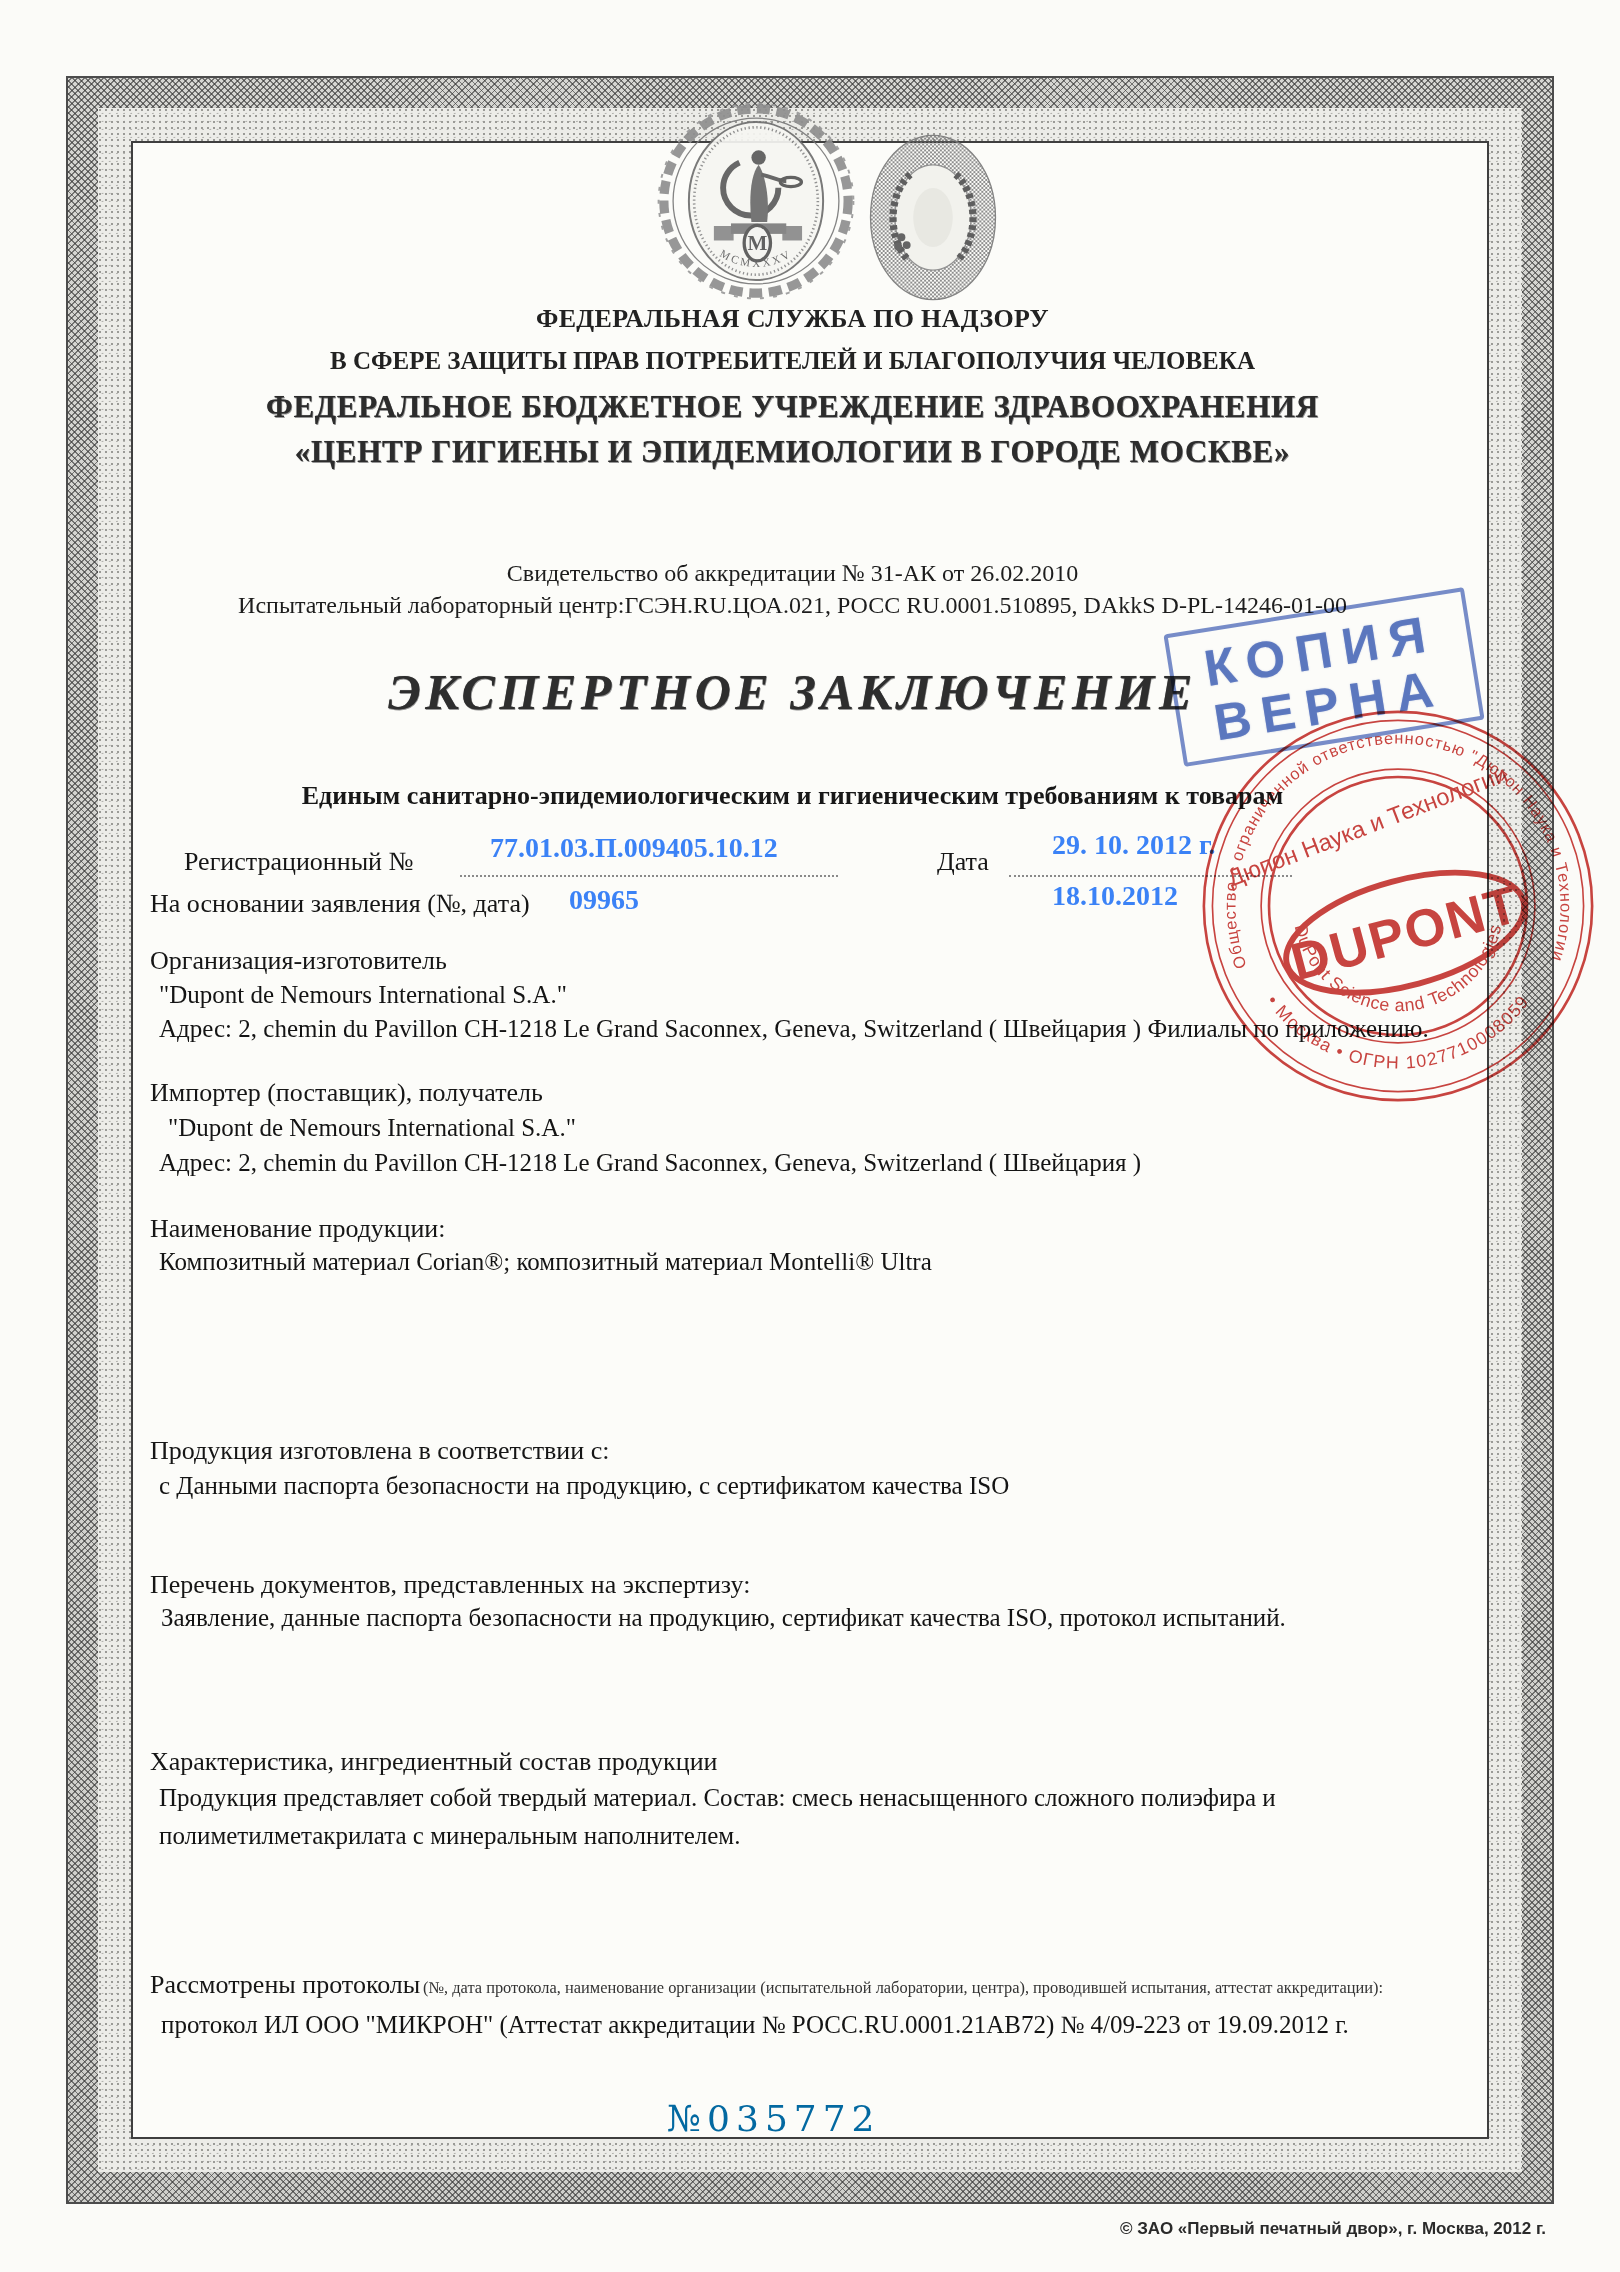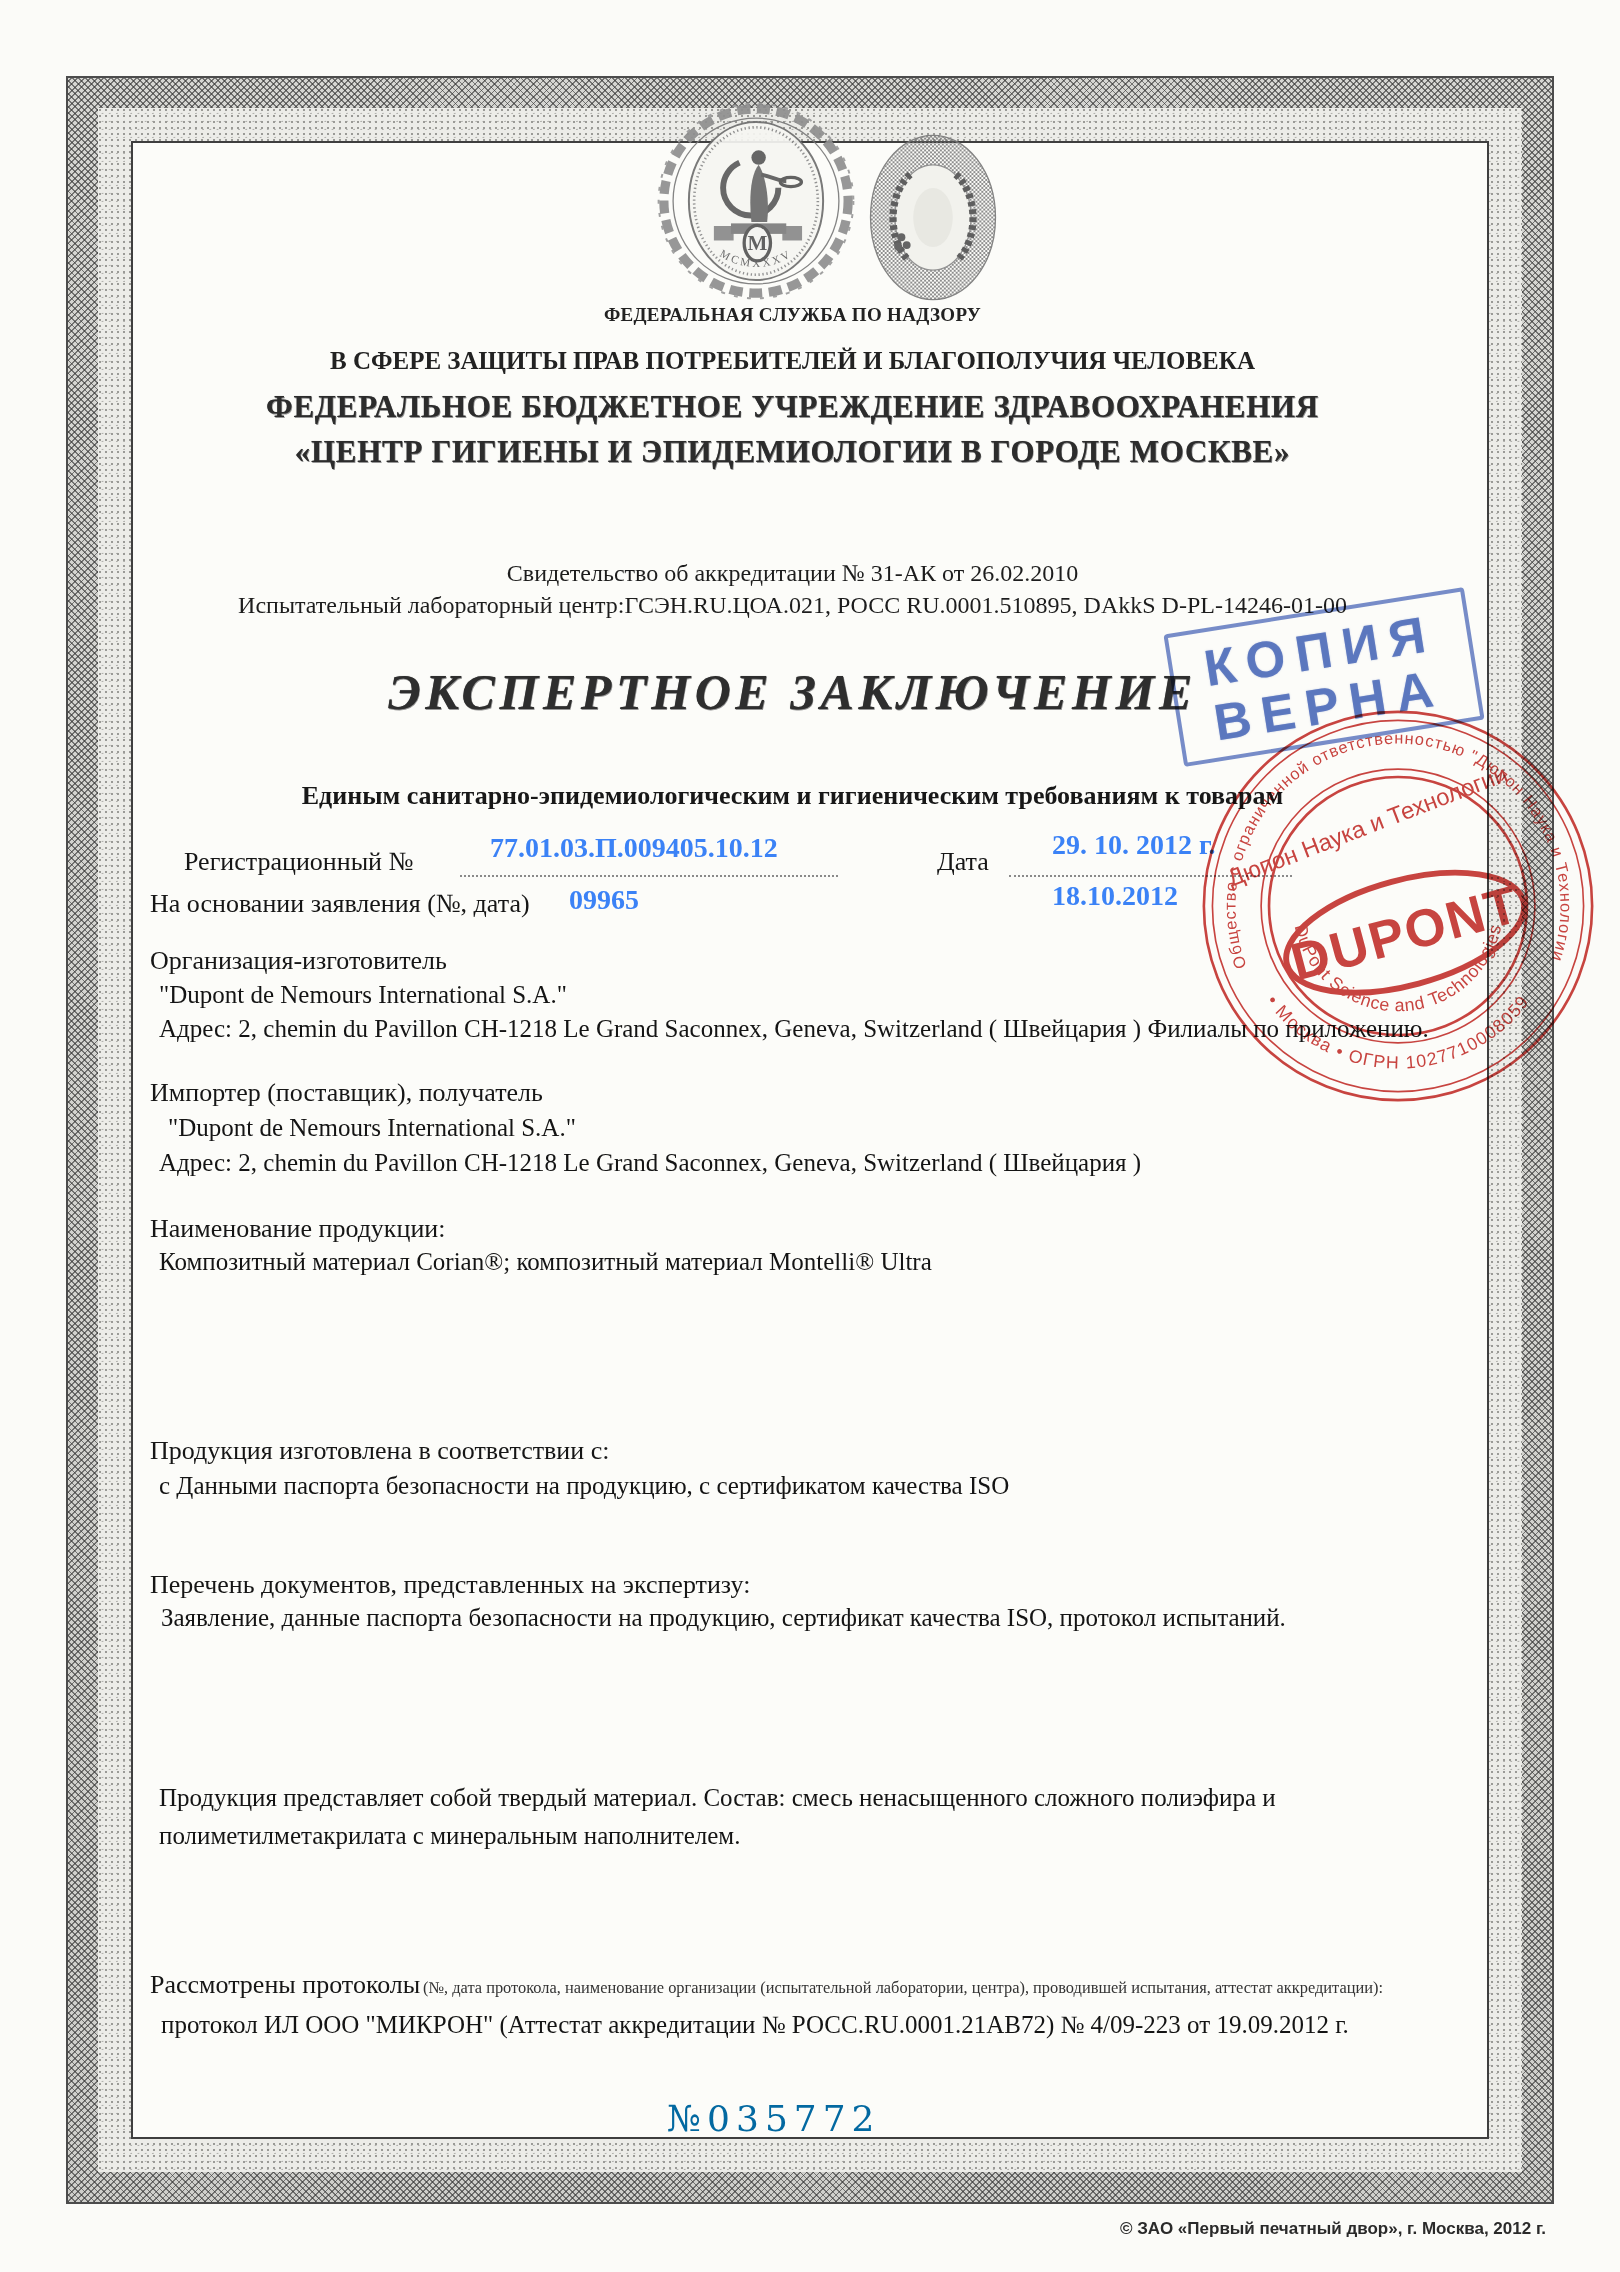--- a/index.html
+++ b/index.html
@@ -29,21 +29,21 @@
     background-size:6px 6px, 7.2px 8px;
   }
   .inner-area{
     position:absolute;inset:63px;
     background:#fcfcf9;
     border:2px solid #3f3f3f;
   }
   
   .t{position:absolute;white-space:nowrap;}
   .ctr{left:138px;width:1309px;text-align:center;}
-  .hdr1{font-size:19px;font-weight:bold;letter-spacing:0.3px;color:#222;}
+  .hdr1{font-size:26px;font-weight:bold;letter-spacing:0.3px;color:#222;}
   .hdr2{font-size:25px;font-weight:bold;color:#222;}
   .org{font-size:31px;font-weight:bold;letter-spacing:0.7px;color:#2c2c2c;text-shadow:0 0 0.7px #777, 0.7px 0.7px 0 #999;}
   .addr{font-size:24px;color:#1d1d1d;}
   .doc-title{font-size:50px;font-weight:bold;letter-spacing:4.6px;color:#2e2e2e;text-shadow:0 0 0.7px #666,0.7px 0.7px 0 #9a9a9a;font-style:italic;}
   .sub1{font-size:28px;font-weight:bold;color:#181818;}
   .sub2{font-size:26px;font-weight:bold;color:#181818;}
   .struck{text-decoration:line-through;text-decoration-thickness:2.6px;}
   .lbl{font-size:26px;color:#161616;}
   .val{font-size:28px;font-weight:bold;color:#3b82f6;}
   .body38{font-size:25px;color:#141414;}
@@ -161,20 +161,21 @@
 
   <div class="t lbl" style="left:150px;top:1214px">Наименование продукции:</div>
   <div class="t body38" style="left:159px;top:1248px">Композитный материал Corian®; композитный материал Montelli® Ultra</div>
 
   <div class="t lbl" style="left:150px;top:1436px">Продукция изготовлена в соответствии с:</div>
   <div class="t body38" style="left:159px;top:1472px">с Данными паспорта безопасности на продукцию, с сертификатом качества ISO</div>
 
   <div class="t lbl" style="left:150px;top:1570px">Перечень документов, представленных на экспертизу:</div>
   <div class="t body38" style="left:161px;top:1604px">Заявление, данные паспорта безопасности на продукцию, сертификат качества ISO, протокол испытаний.</div>
 
+  <div class="t lbl" style="left:150px;top:1747px">Характеристика, ингредиентный состав продукции</div>
   <div class="t body38 wrap" style="left:159px;top:1779px;width:1322px">Продукция представляет собой твердый материал. Состав: смесь ненасыщенного сложного полиэфира и полиметилметакрилата с минеральным наполнителем.</div>
 
   <div class="t" style="left:150px;top:1970px;width:1335px;white-space:normal">
     <span class="lbl">Рассмотрены протоколы</span>
     <span class="small-note">(№, дата протокола, наименование организации (испытательной лаборатории, центра), проводившей испытания, аттестат аккредитации):</span>
   </div>
   <div class="t body38" style="left:161px;top:2011px">протокол ИЛ ООО "МИКРОН" (Аттестат аккредитации № РОСС.RU.0001.21АВ72) № 4/09-223 от 19.09.2012 г.</div>
 
   <div class="t serial" style="left:667px;top:2098px">№035772</div>
 

